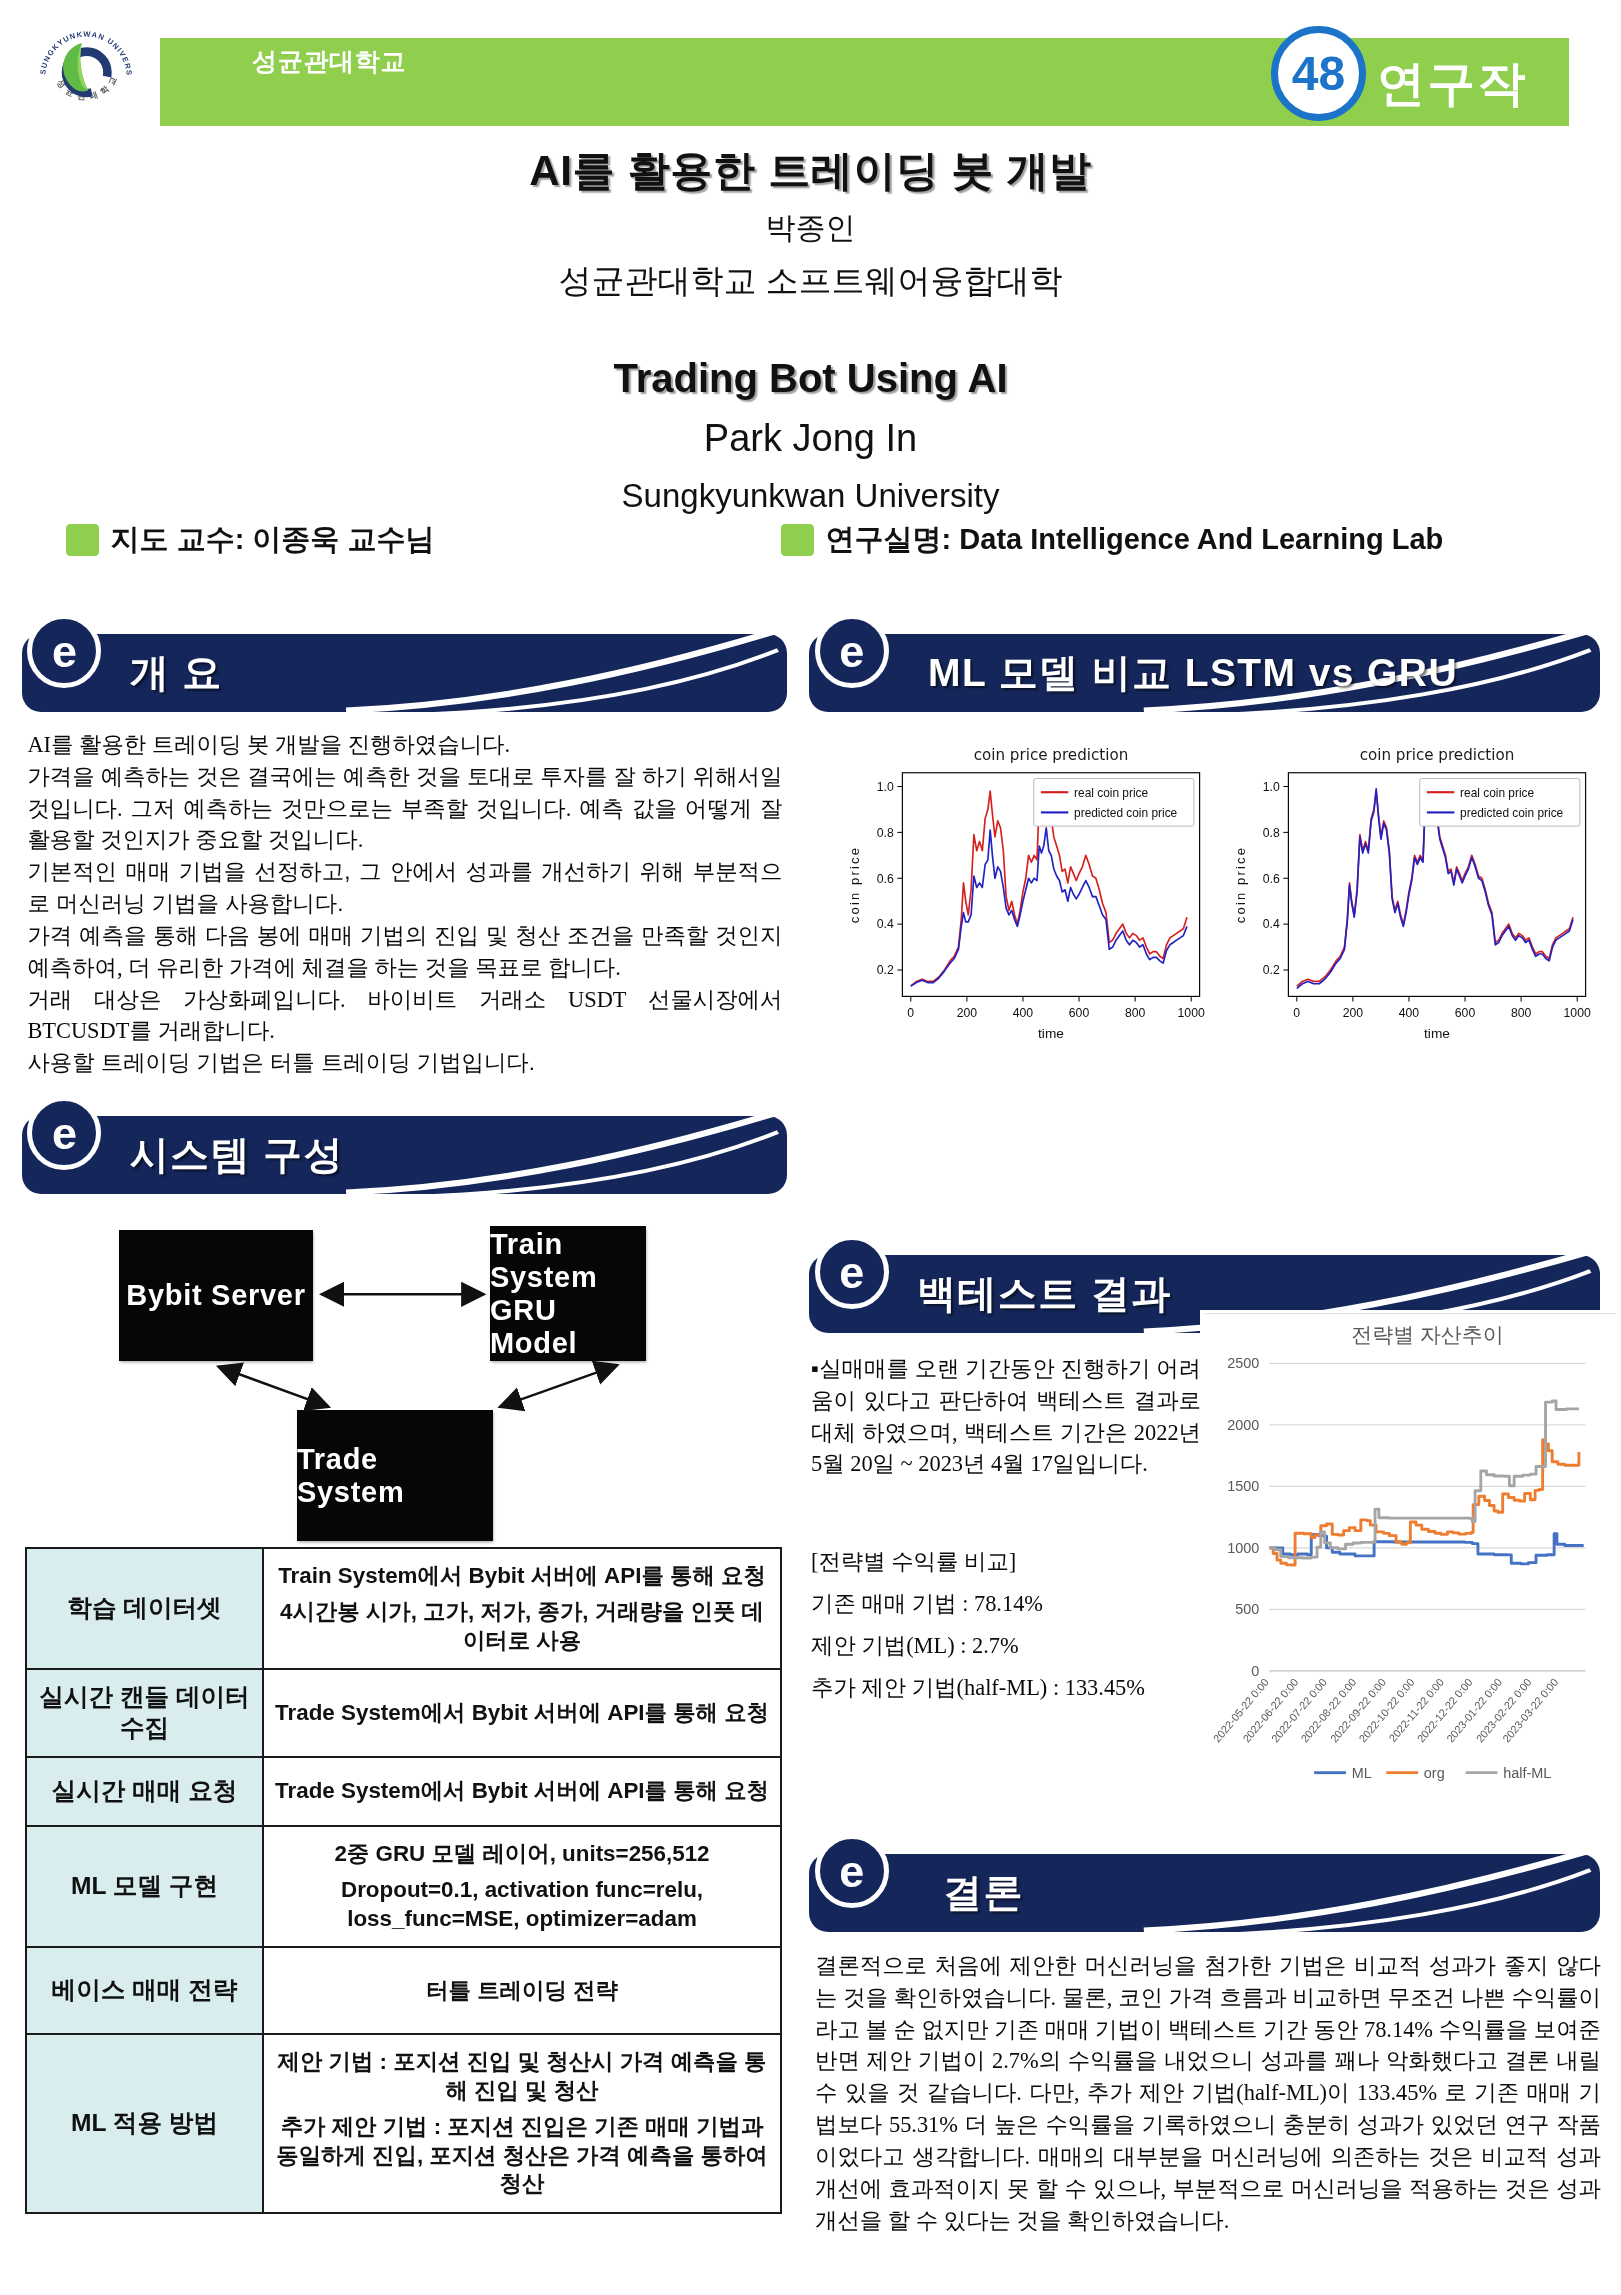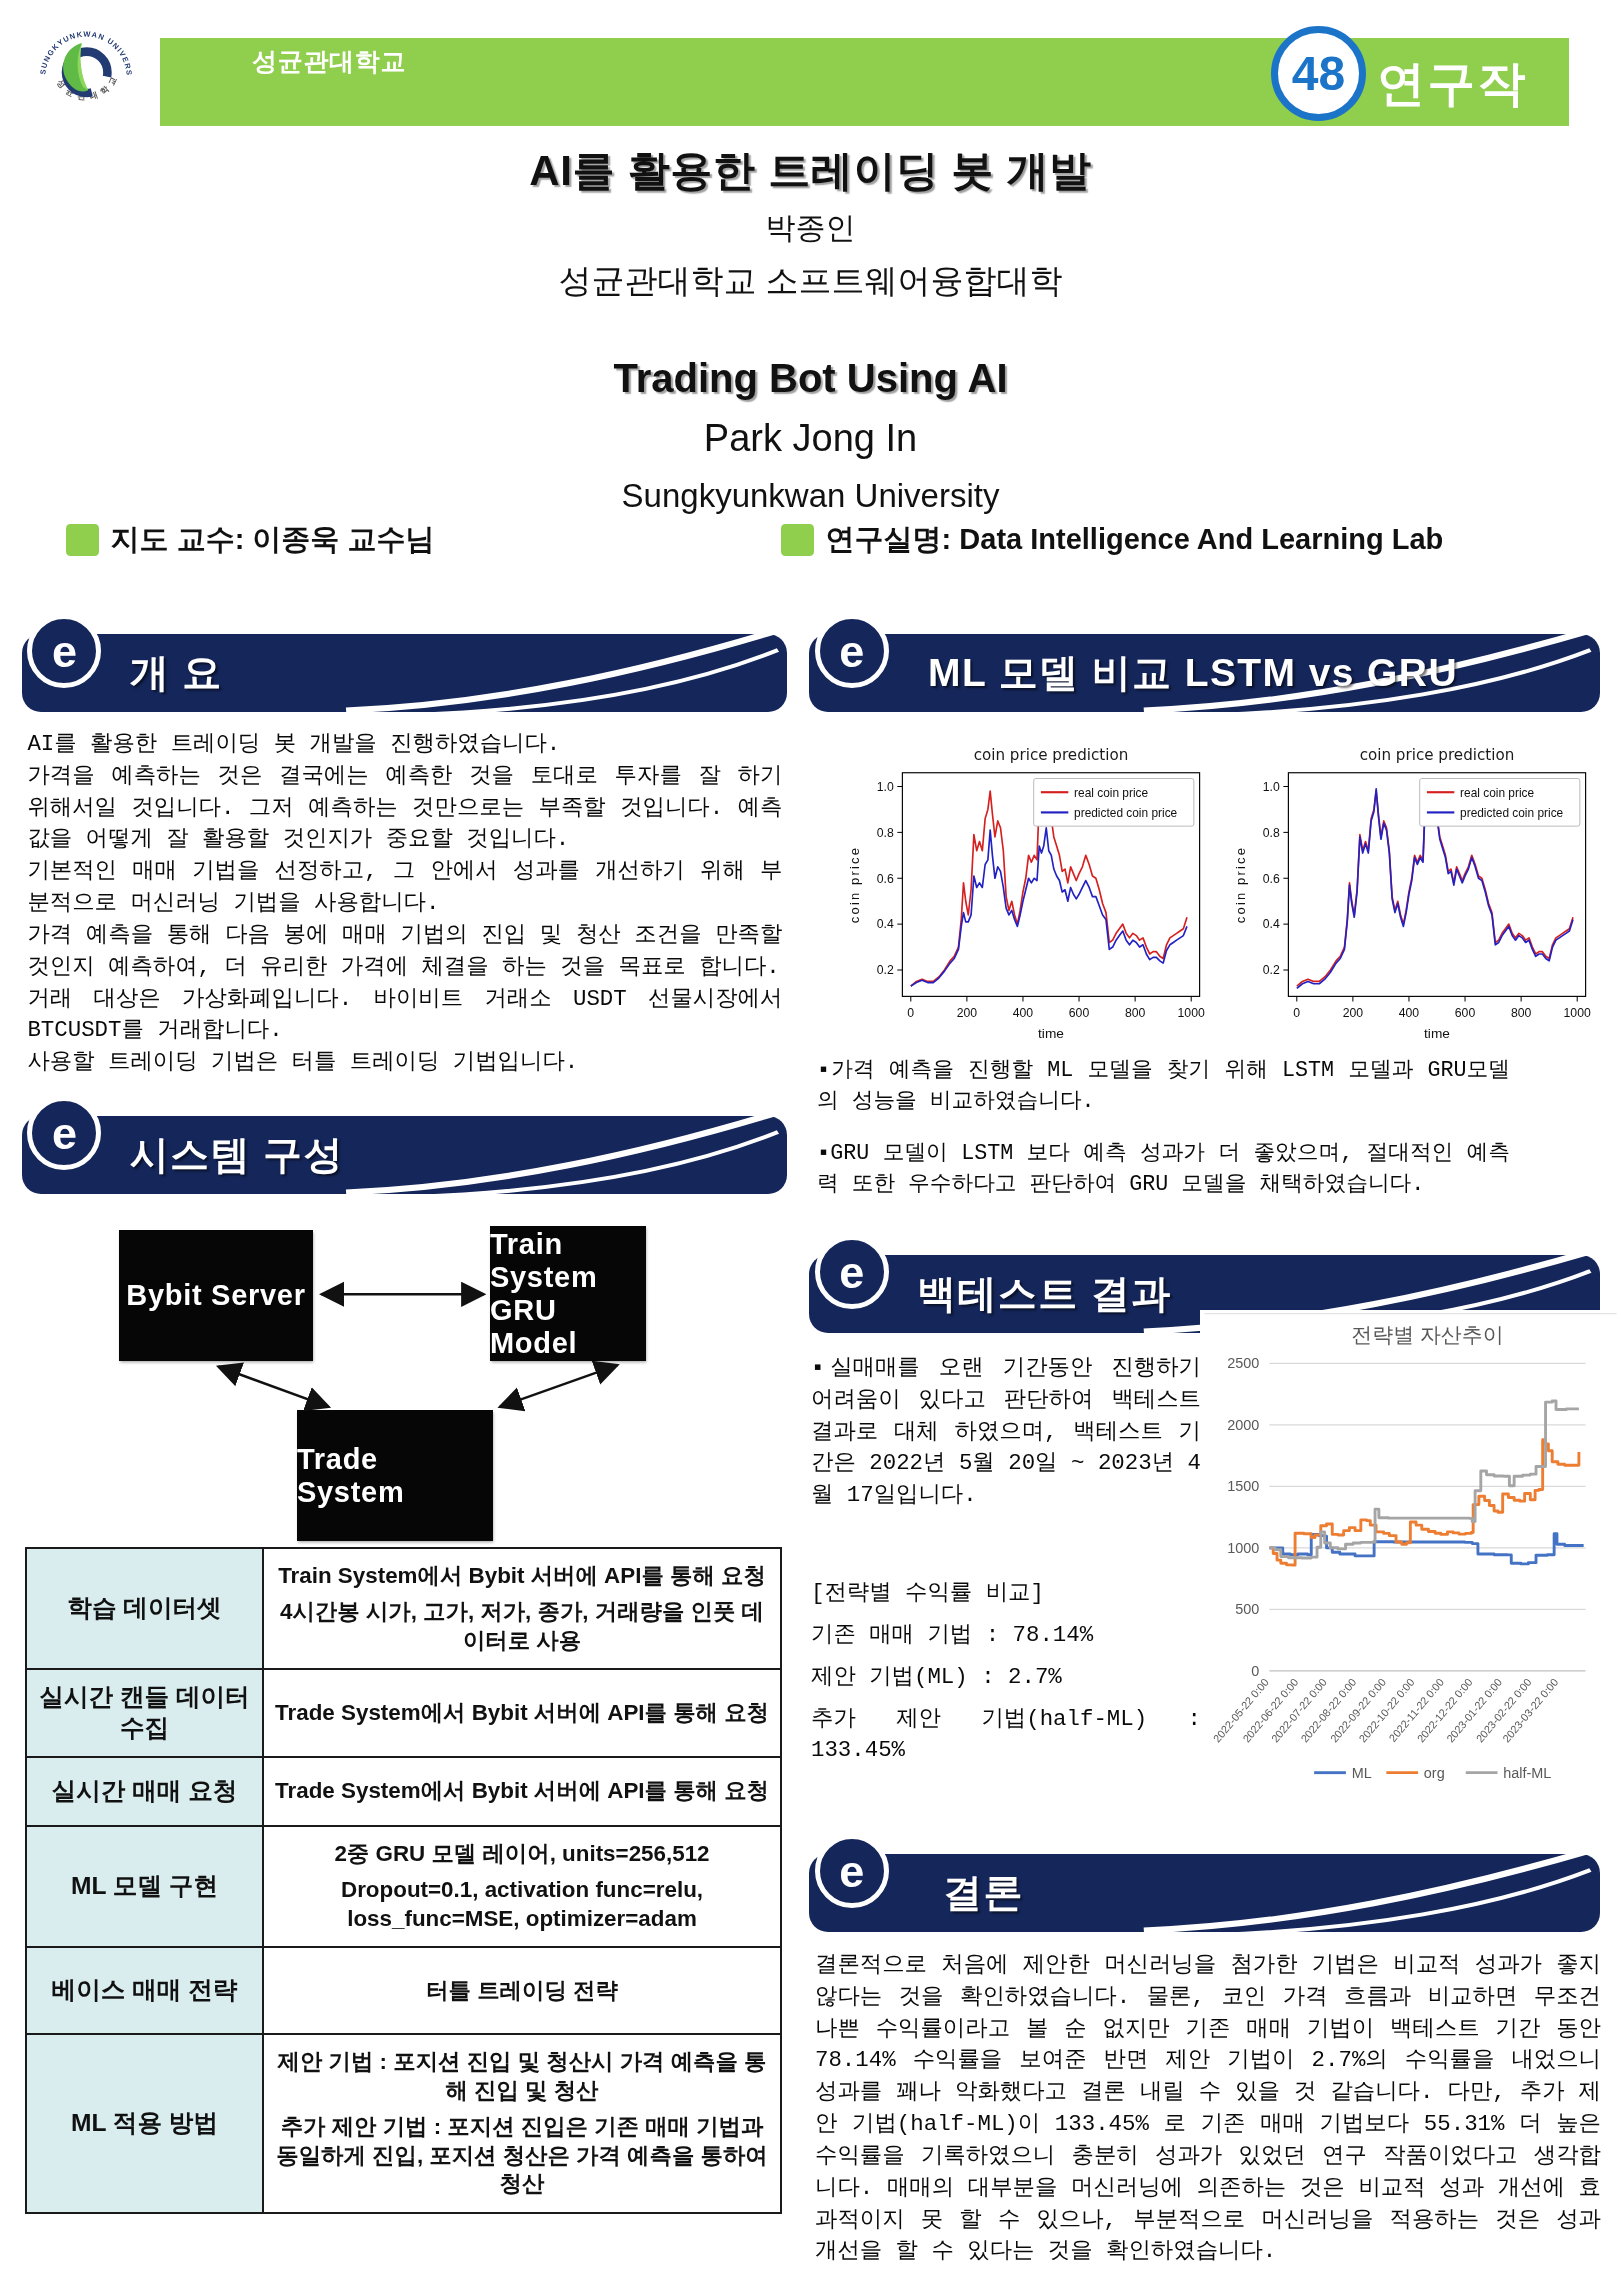--- a/index.html
+++ b/index.html
@@ -37,21 +37,21 @@
   .sec-banner{position:absolute;height:78px;background:var(--navy,#15265B);border-radius:19px;}
   .e-badge{position:absolute;left:5.8px;top:-20px;width:64px;height:64px;border-radius:50%;
            background:var(--navy,#15265B);border:5px solid #fff;color:#fff;font-size:45px;font-weight:bold;
            display:flex;align-items:center;justify-content:center;line-height:1;}
   .swoosh{position:absolute;right:5.8px;top:-5.8px;width:56%;height:88px;overflow:visible;pointer-events:none;}
   .sec-title{position:absolute;left:108px;top:50%;transform:translateY(-50%);color:#fff;
              font-size:39px;font-weight:bold;letter-spacing:1.4px;text-shadow:2.2px 2.2px 2.2px rgba(0,0,0,.55);white-space:nowrap;}
 
   
   .body-text{font-family:"Liberation Serif", serif;font-size:22.4px;line-height:1.42;text-align:justify;color:#0a0a0a;}
-  .body-text p{margin:0;font-family:Liberation Mono, monospace;}
+  .body-text p{margin:0;}
   .sans-alt{font-family:"Liberation Sans", sans-serif;}
 
   
   .d-box{position:absolute;background:#060606;color:#fff;display:flex;flex-direction:column;
          align-items:center;justify-content:center;font-size:29px;font-weight:bold;letter-spacing:0.7px;
          box-shadow:1.4px 2.2px 2.9px rgba(0,0,0,.35);}
   #diagram-arrows{position:absolute;left:21.7px;top:1199px;width:765px;height:361px;}
 
   
   #spec-table{position:absolute;left:25px;top:1547px;width:757px;border-collapse:collapse;table-layout:fixed;}
@@ -281,24 +281,20 @@
         <polyline points="93.7,339.7 101.4,333.3 109.2,330.2 117.0,333.3 124.8,333.3 132.5,327.0 140.3,317.4 148.1,304.7 153.9,298.4 159.7,285.6 163.6,247.5 166.7,196.6 169.8,222.1 173.3,241.1 177.2,206.2 181.1,129.8 185.0,152.1 188.9,139.4 192.8,152.1 196.7,107.6 200.5,94.9 203.7,69.4 206.8,101.2 210.3,133.0 214.2,110.8 218.0,120.3 221.9,152.1 225.8,215.7 229.7,234.8 233.6,222.1 237.5,241.1 241.4,253.8 245.2,234.8 249.1,209.3 253.0,190.3 256.9,158.5 260.8,168.0 264.7,158.5 268.6,164.8 271.7,82.2 274.8,101.2 277.9,88.5 281.4,63.1 284.9,98.1 288.4,107.6 291.9,133.0 295.8,145.7 299.7,158.5 303.5,180.7 307.4,177.5 311.3,196.6 315.2,174.4 319.1,183.9 323.0,193.4 326.9,183.9 331.5,174.4 336.2,158.5 340.9,171.2 345.5,187.1 350.2,190.3 354.9,206.2 359.5,225.2 364.2,237.9 368.8,279.3 373.5,276.1 378.2,266.6 382.8,260.2 387.5,253.8 392.2,266.6 396.8,272.9 401.5,266.6 406.2,269.7 410.8,276.1 415.5,272.9 420.2,285.6 424.8,295.2 429.5,292.0 434.1,292.0 438.8,298.4 443.5,301.5 448.1,282.5 452.8,272.9 457.5,269.7 462.1,266.6 466.8,263.4 471.5,260.2 476.5,244.3" fill="none" stroke="#D62020" stroke-width="2.3" stroke-linejoin="round"></polyline>
         <polyline points="93.7,342.9 101.4,336.5 109.2,333.3 117.0,336.5 124.8,336.5 132.5,330.2 140.3,320.6 148.1,307.9 153.9,301.5 159.7,288.8 163.6,250.7 166.7,199.8 169.8,225.2 173.3,244.3 177.2,209.3 181.1,133.0 185.0,155.3 188.9,142.6 192.8,155.3 196.7,110.8 200.5,98.1 203.7,66.3 206.8,104.4 210.3,136.2 214.2,113.9 218.0,123.5 221.9,155.3 225.8,218.9 229.7,237.9 233.6,225.2 237.5,244.3 241.4,257.0 245.2,237.9 249.1,212.5 253.0,193.4 256.9,161.6 260.8,171.2 264.7,161.6 268.6,168.0 271.7,85.3 274.8,104.4 277.9,91.7 281.4,66.3 284.9,101.2 288.4,110.8 291.9,136.2 295.8,148.9 299.7,161.6 303.5,183.9 307.4,180.7 311.3,199.8 315.2,177.5 319.1,187.1 323.0,196.6 326.9,187.1 331.5,177.5 336.2,161.6 340.9,174.4 345.5,190.3 350.2,193.4 354.9,209.3 359.5,228.4 364.2,241.1 368.8,282.5 373.5,279.3 378.2,269.7 382.8,263.4 387.5,257.0 392.2,269.7 396.8,276.1 401.5,269.7 406.2,272.9 410.8,279.3 415.5,276.1 420.2,288.8 424.8,298.4 429.5,295.2 434.1,295.2 438.8,301.5 443.5,304.7 448.1,285.6 452.8,276.1 457.5,272.9 462.1,269.7 466.8,266.6 471.5,263.4 476.5,247.5" fill="none" stroke="#2222C4" stroke-width="2.3" stroke-linejoin="round"></polyline>
         <rect x="264" y="52" width="222" height="66" fill="#fff" stroke="#b0b0b0" stroke-width="1.2" rx="3"></rect>
         <line x1="274" y1="71" x2="312" y2="71" stroke="#D62020" stroke-width="3"></line>
         <text x="320" y="77" font-size="16.5" fill="#111">real coin price</text>
         <line x1="274" y1="99" x2="312" y2="99" stroke="#2222C4" stroke-width="3"></line>
         <text x="320" y="105" font-size="16.5" fill="#111">predicted coin price</text>
       </svg>
   </div>
 
-  <div class="body-text bullets" style="position:absolute;left:817px;top:1056px;width:693px;font-size:21.7px;">
-    <p>▪가격 예측을 진행할 ML 모델을 찾기 위해 LSTM 모델과 GRU모델의 성능을 비교하였습니다.</p>
-    <p>▪GRU 모델이 LSTM 보다 예측 성과가 더 좋았으며, 절대적인 예측력 또한 우수하다고 판단하여 GRU 모델을 채택하였습니다.</p>
-  </div>
 
   <div class="sec-banner" style="left:809px;top:1255px;width:791px;">
     <svg class="swoosh" viewBox="0 0 620 160" preserveAspectRatio="none">
       <path d="M-10,150 C210,138 420,78 610,6" fill="none" stroke="#fff" stroke-width="11"></path>
       <path d="M90,158 C300,148 480,108 615,40" fill="none" stroke="#fff" stroke-width="7"></path>
     </svg>
     <span class="e-badge">e</span>
     <span class="sec-title">백테스트 결과</span>
   </div>
 

